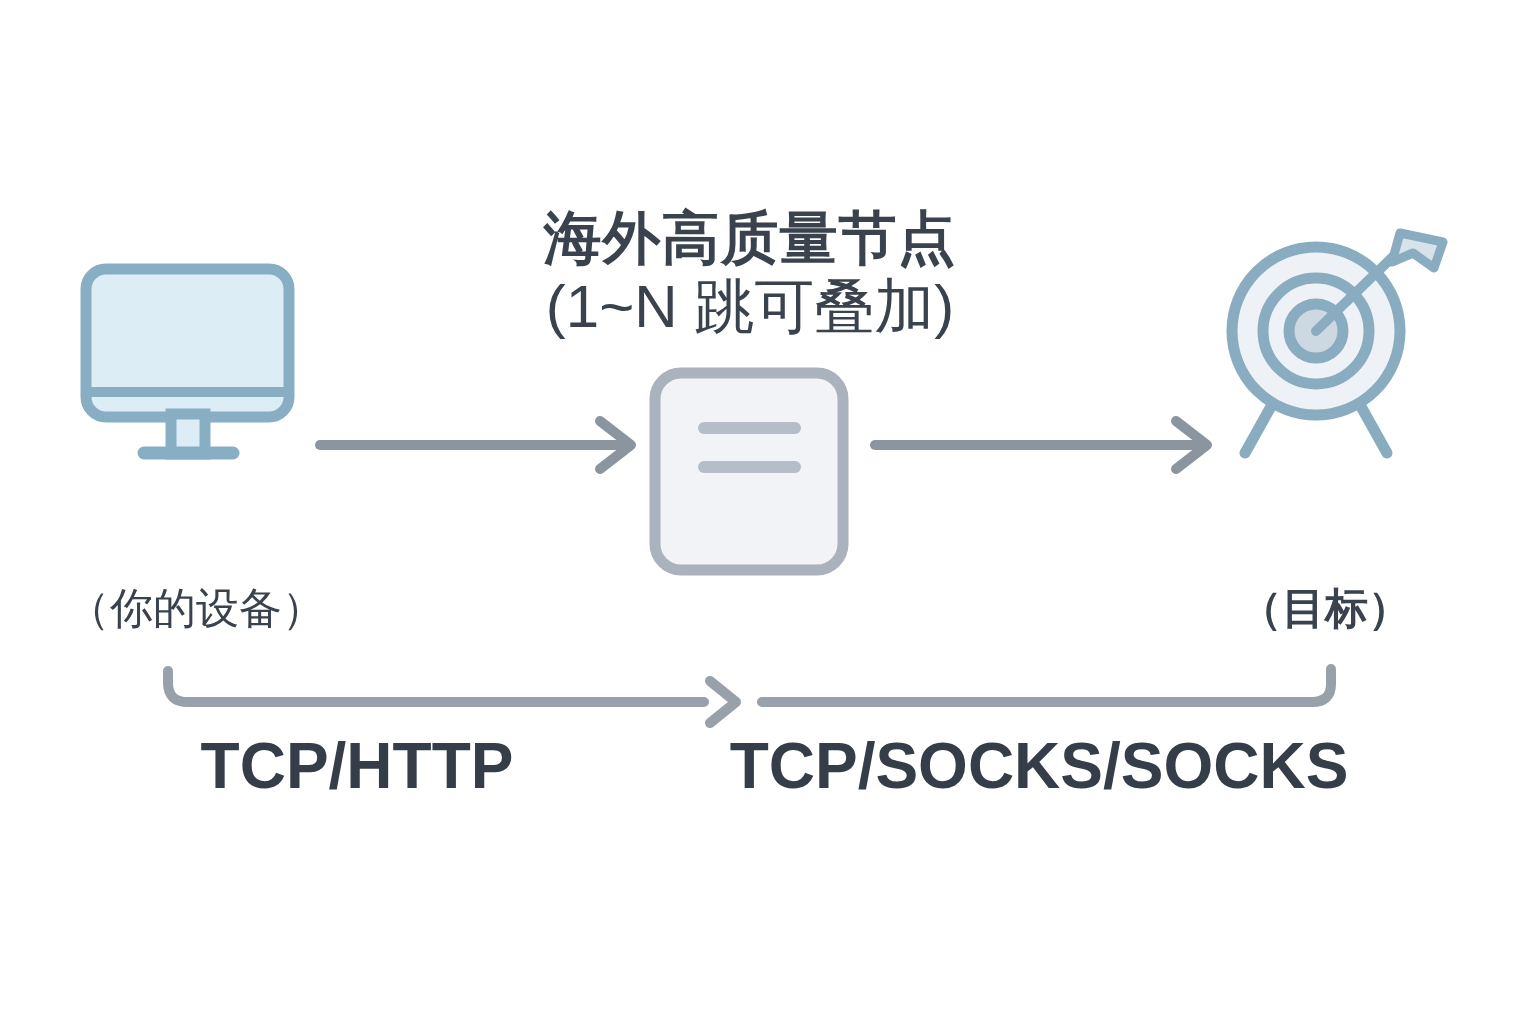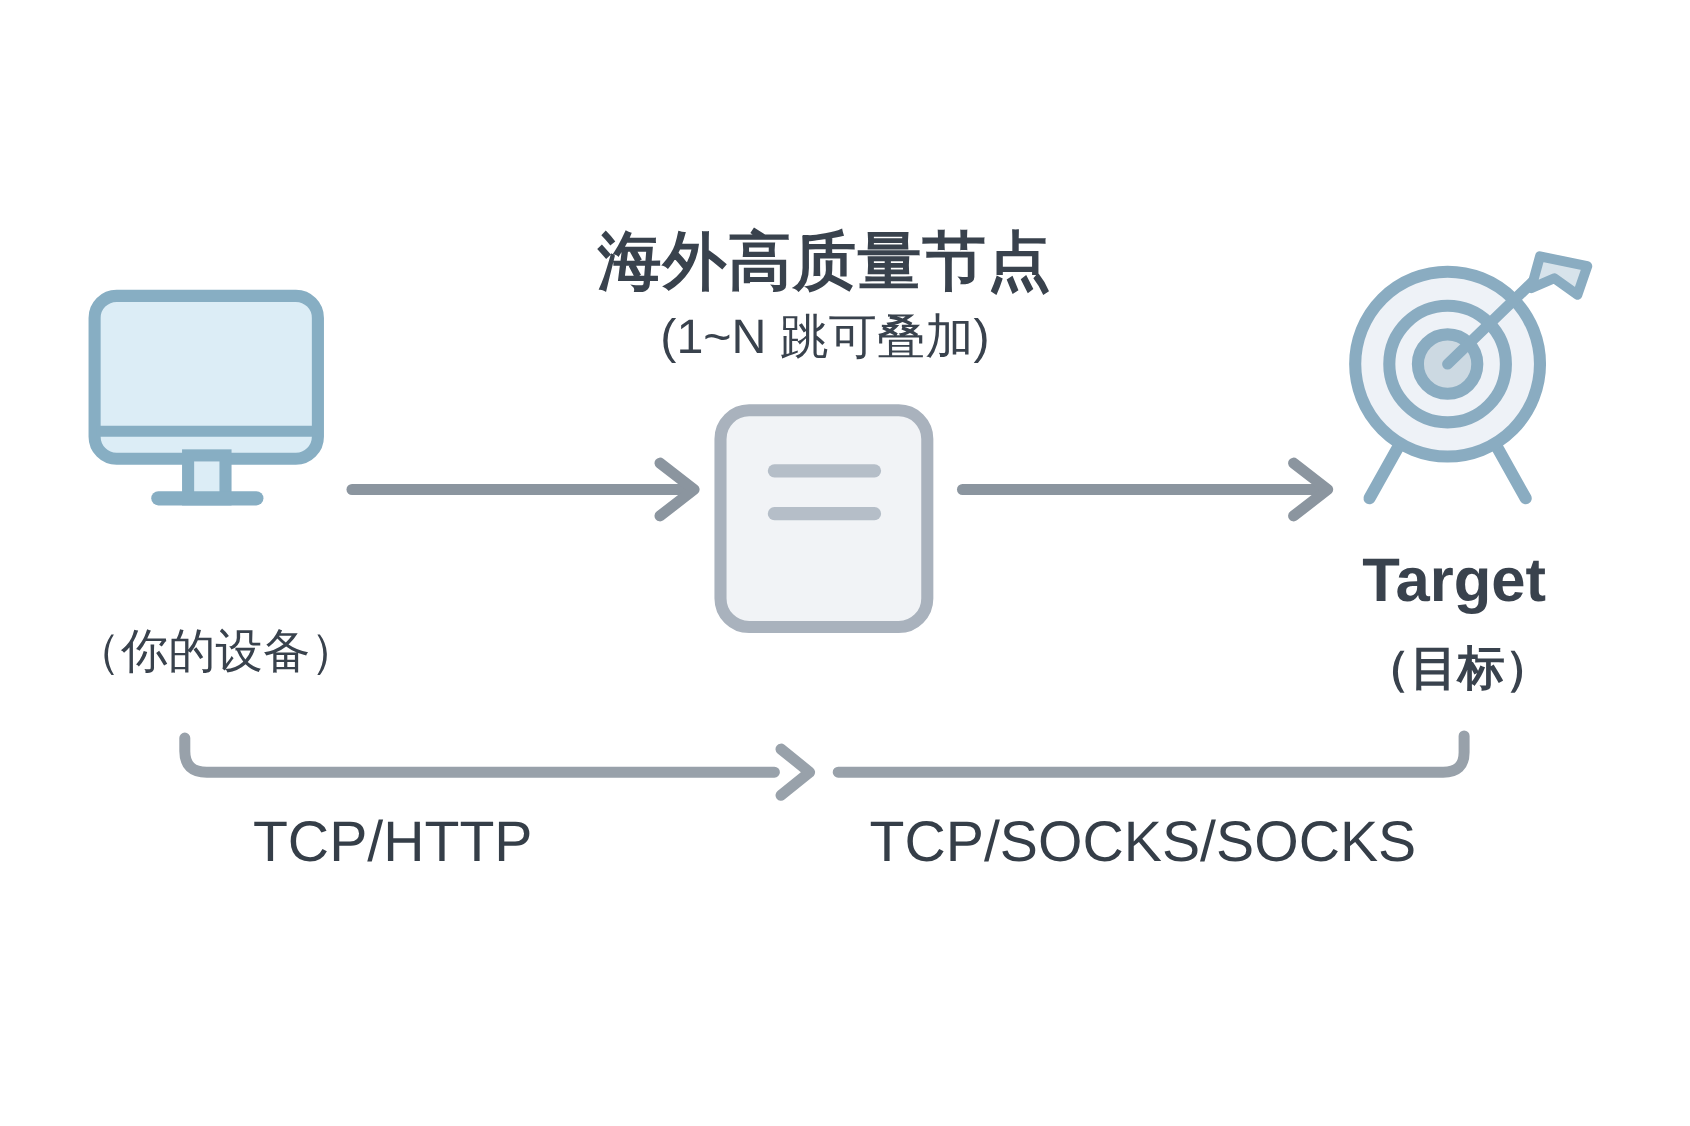--- a/index.html
+++ b/index.html
@@ -20,28 +20,28 @@
     width: 1536px; height: 1024px;
   }
   .t {
     position: absolute;
     transform: translateX(-50%);
     white-space: nowrap;
     color: #39424d;
     text-align: center;
   }
   .relay-title   { left: 750px;  top: 203px; font-size: 58px; font-weight: 700; line-height: 70px; letter-spacing: 1px; }
-  .relay-sub     { left: 750px;  top: 278px; font-size: 44px; font-weight: 400; line-height: 58px; }
+  .relay-sub     { left: 750px;  top: 278px; font-size: 60px; font-weight: 400; line-height: 58px; }
   .node-label    { font-size: 56px; font-weight: 700; line-height: 56px; }
   .client-label  { left: 186px;  top: 499px; }
   .target-label  { left: 1322px; top: 499px; }
   .node-sub      { font-size: 43px; font-weight: 500; line-height: 44px; }
-  .client-sub    { left: 196px;  top: 570px; }
+  .client-sub    { left: 196px;  top: 586px; }
   .target-sub    { left: 1325px; top: 586px; font-weight: bold; }
-  .protocol      { font-size: 52px; font-weight: 400; line-height: 52px; color: #353e48; }
+  .protocol      { font-size: 64px; font-weight: 700; line-height: 52px; color: #353e48; }
   .protocol-left { left: 357px;  top: 740px; }
   .protocol-right{ left: 1039px; top: 740px; }
 </style>
 </head>
 <body>
 
 <div class="canvas">
 
   <svg class="vector-layer" viewBox="0 0 1536 1024">
 
@@ -87,19 +87,18 @@
       <path d="M 762 702 L 1312 702 Q 1331 702 1331 684 L 1331 669" fill="none" stroke="#98a1aa" stroke-width="10" stroke-linecap="round"></path>
     </g>
 
   </svg>
 
   <div class="t relay-title">海外高质量节点</div>
   <div class="t relay-sub">(1~N 跳可叠加)</div>
 
   <div class="t node-sub client-sub">（你的设备）</div>
 
-  <div class="t node-label target-label">Target</div>
   <div class="t node-sub target-sub">（目标）</div>
 
   <div class="t protocol protocol-left">TCP/HTTP</div>
   <div class="t protocol protocol-right">TCP/SOCKS/SOCKS</div>
 
 </div>
 
 </body></html>

